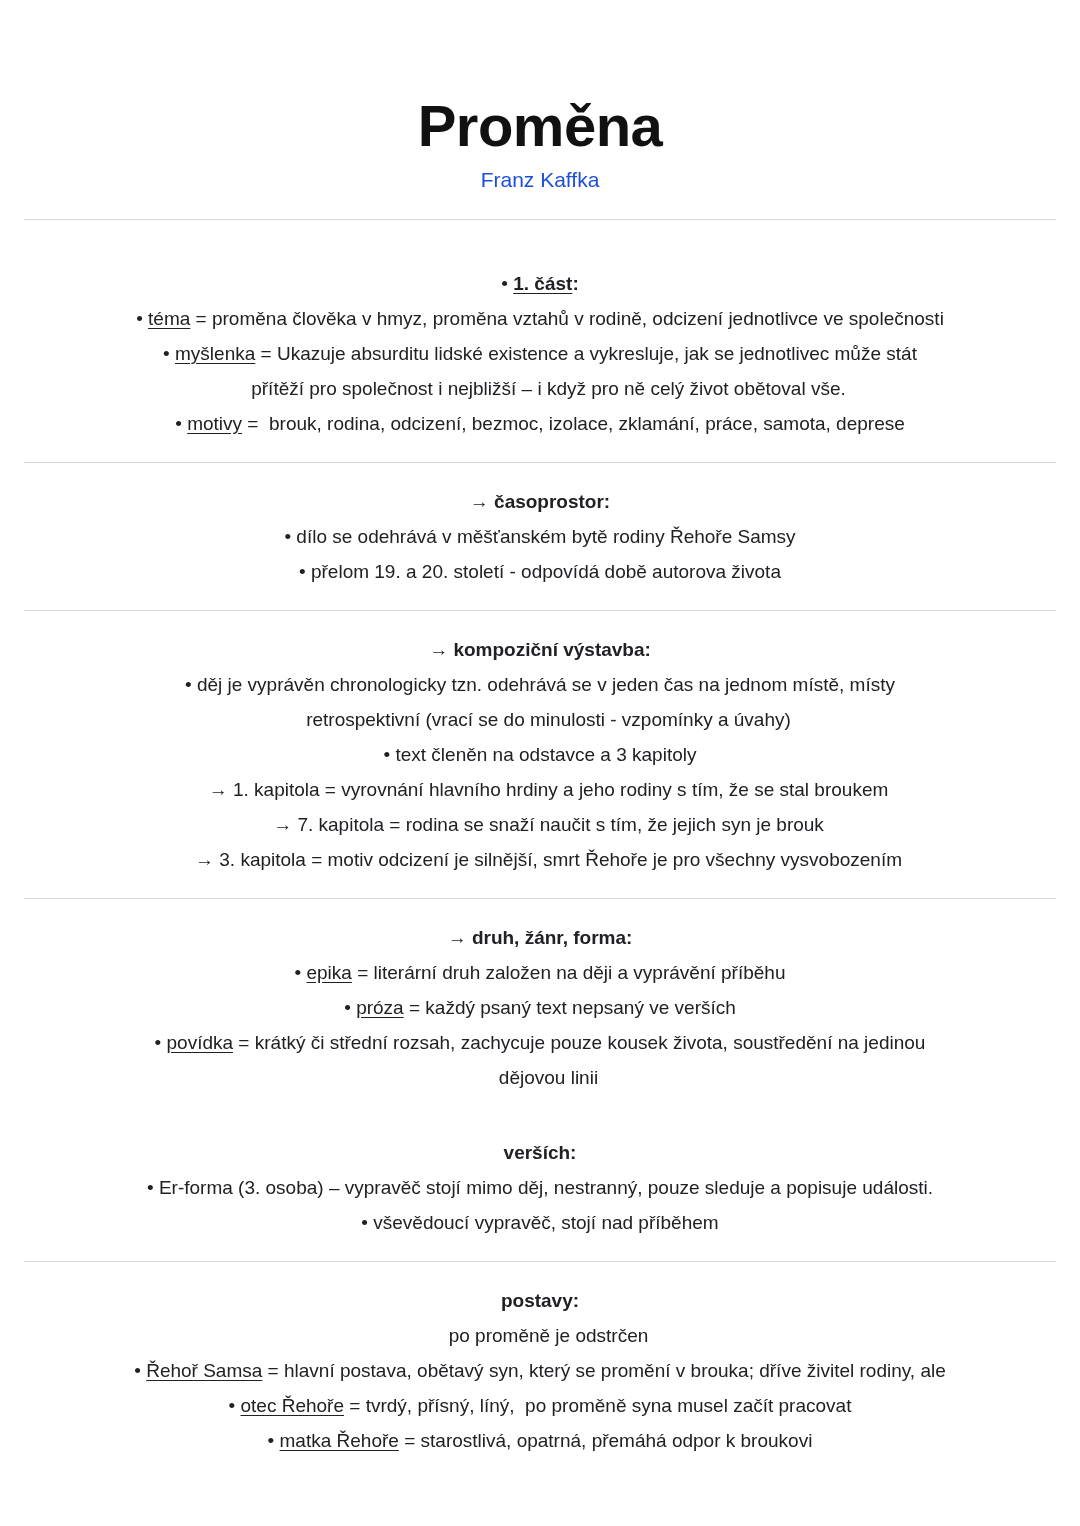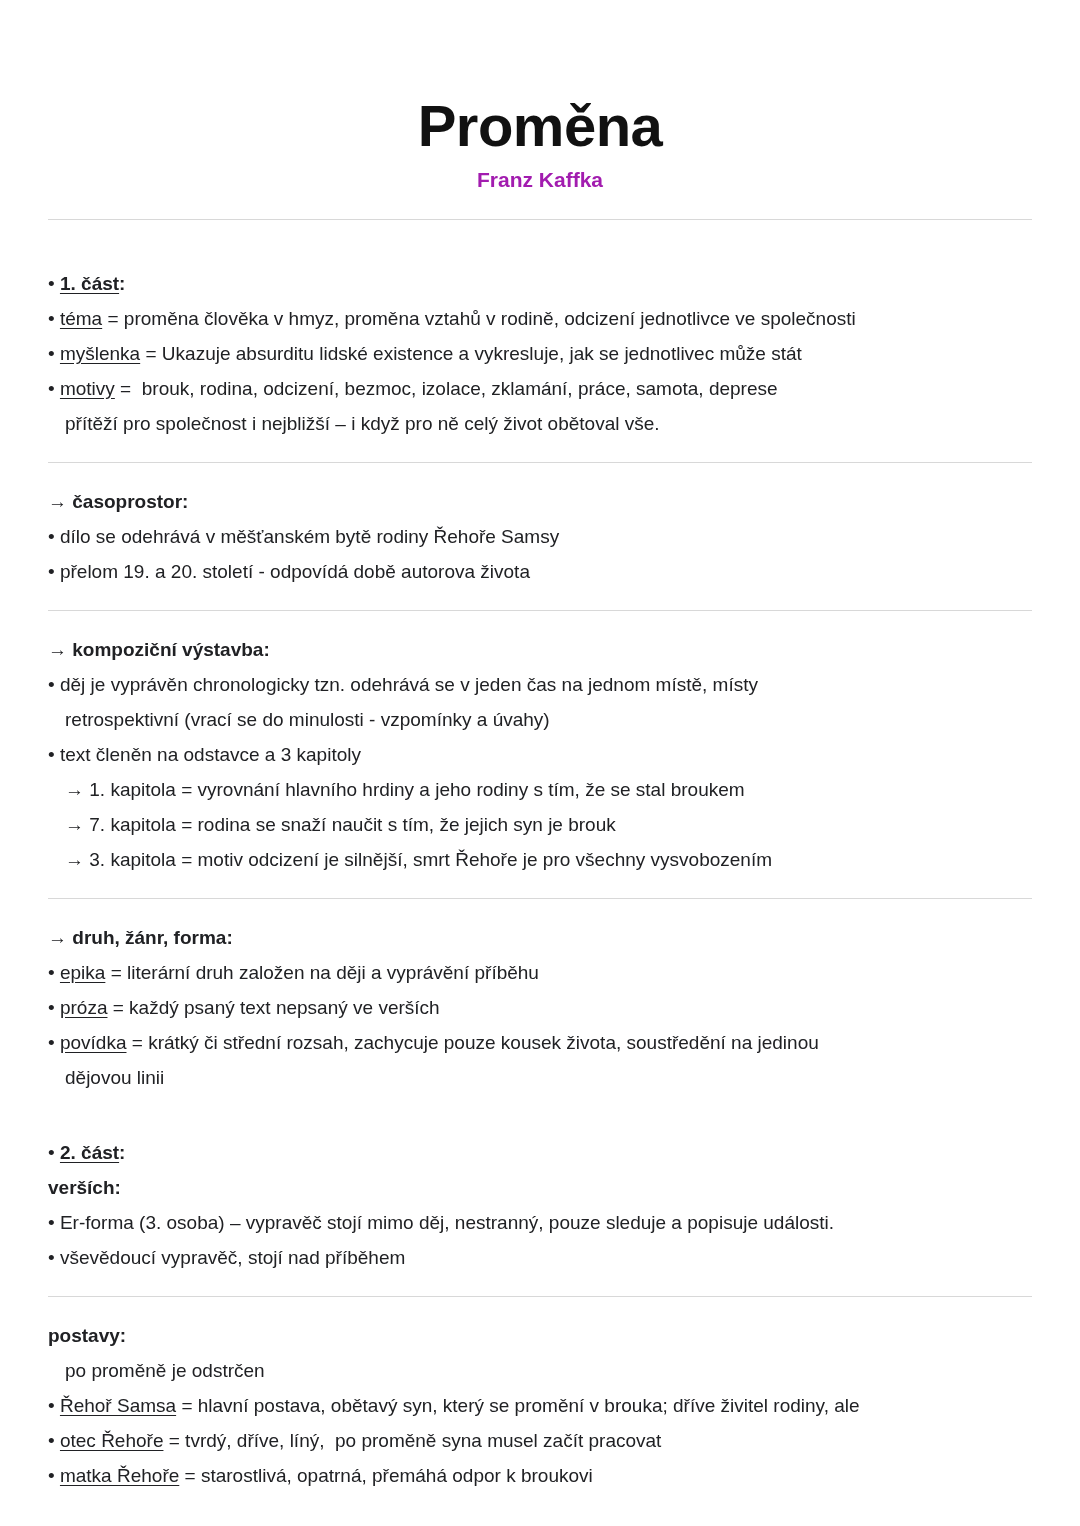--- a/index.html
+++ b/index.html
@@ -25,27 +25,27 @@
   .doc-title {
     font-size: 58px;
     font-weight: 700;
     line-height: 1.1;
     letter-spacing: -0.5px;
     color: #111111;
   }
   .doc-subtitle {
     font-size: 21px;
     margin-top: 10px;
-    color: #a21caf;
-    font-weight: bold;
+    color: #1d4ed8;
   }
   .content {
-    padding: 0 48px;
+    padding: 0 24px;
     font-size: 19px;
     line-height: 35px;
+    text-align: center;
   }
   .section-divider {
     border: none;
     border-top: 1px solid #d8d8d8;
     height: 0;
     margin: 21px 0;
   }
   .content > .section-divider:first-child {
     margin-top: 27px;
     margin-bottom: 46px;
@@ -75,22 +75,22 @@
   <header class="doc-header">
     <div class="doc-title">Proměna</div>
     <div class="doc-subtitle">Franz Kaffka</div>
   </header>
   <main class="content">
       <div class="section-divider"></div>
       <section class="section">
         <div class="line"><span>• </span><span class="bold underline">1. část</span><span class="bold">:</span></div>
         <div class="line"><span>• </span><span class="underline">téma</span><span> = proměna člověka v hmyz, proměna vztahů v rodině, odcizení jednotlivce ve společnosti</span></div>
         <div class="line"><span>• </span><span class="underline">myšlenka</span><span> = Ukazuje absurditu lidské existence a vykresluje, jak se jednotlivec může stát</span></div>
+        <div class="line indent"><span>přítěží pro společnost i nejbližší – i když pro ně celý život obětoval vše.</span></div>
         <div class="line"><span>• </span><span class="underline">motivy</span><span> =  brouk, rodina, odcizení, bezmoc, izolace, zklamání, práce, samota, deprese</span></div>
-        <div class="line indent"><span>přítěží pro společnost i nejbližší – i když pro ně celý život obětoval vše.</span></div>
       </section>
       <div class="section-divider"></div>
       <section class="section">
         <div class="line"><span class="bold">→ časoprostor:</span></div>
         <div class="line"><span>• dílo se odehrává v měšťanském bytě rodiny Řehoře Samsy</span></div>
         <div class="line"><span>• přelom 19. a 20. století - odpovídá době autorova života</span></div>
       </section>
       <div class="section-divider"></div>
       <section class="section">
         <div class="line"><span class="bold">→ kompoziční výstavba:</span></div>
@@ -103,27 +103,26 @@
       </section>
       <div class="section-divider"></div>
       <section class="section">
         <div class="line"><span class="bold">→ druh, žánr, forma:</span></div>
         <div class="line"><span>• </span><span class="underline">epika</span><span> = literární druh založen na ději a vyprávění příběhu</span></div>
         <div class="line"><span>• </span><span class="underline">próza</span><span> = každý psaný text nepsaný ve verších</span></div>
         <div class="line"><span>• </span><span class="underline">povídka</span><span> = krátký či střední rozsah, zachycuje pouze kousek života, soustředění na jedinou</span></div>
         <div class="line indent"><span>dějovou linii</span></div>
       </section>
       <section class="section gap">
-        <div class="line"><span>• </span><span class="bold underline">2. část</span><span class="bold">:</span></div>
         <div class="line"><span class="bold">verších:</span></div>
         <div class="line"><span>• Er-forma (3. osoba) – vypravěč stojí mimo děj, nestranný, pouze sleduje a popisuje události.</span></div>
         <div class="line"><span>• vševědoucí vypravěč, stojí nad příběhem</span></div>
       </section>
       <div class="section-divider"></div>
       <section class="section">
         <div class="line"><span class="bold">postavy:</span></div>
         <div class="line indent"><span>po proměně je odstrčen</span></div>
         <div class="line"><span>• </span><span class="underline">Řehoř Samsa</span><span> = hlavní postava, obětavý syn, který se promění v brouka; dříve živitel rodiny, ale</span></div>
-        <div class="line"><span>• </span><span class="underline">otec Řehoře</span><span> = tvrdý, dříve, líný,  po proměně syna musel začít pracovat</span></div>
+        <div class="line"><span>• </span><span class="underline">otec Řehoře</span><span> = tvrdý, přísný, líný,  po proměně syna musel začít pracovat</span></div>
         <div class="line"><span>• </span><span class="underline">matka Řehoře</span><span> = starostlivá, opatrná, přemáhá odpor k broukovi</span></div>
       </section>
     </main>
 </div>
 
 </body></html>

